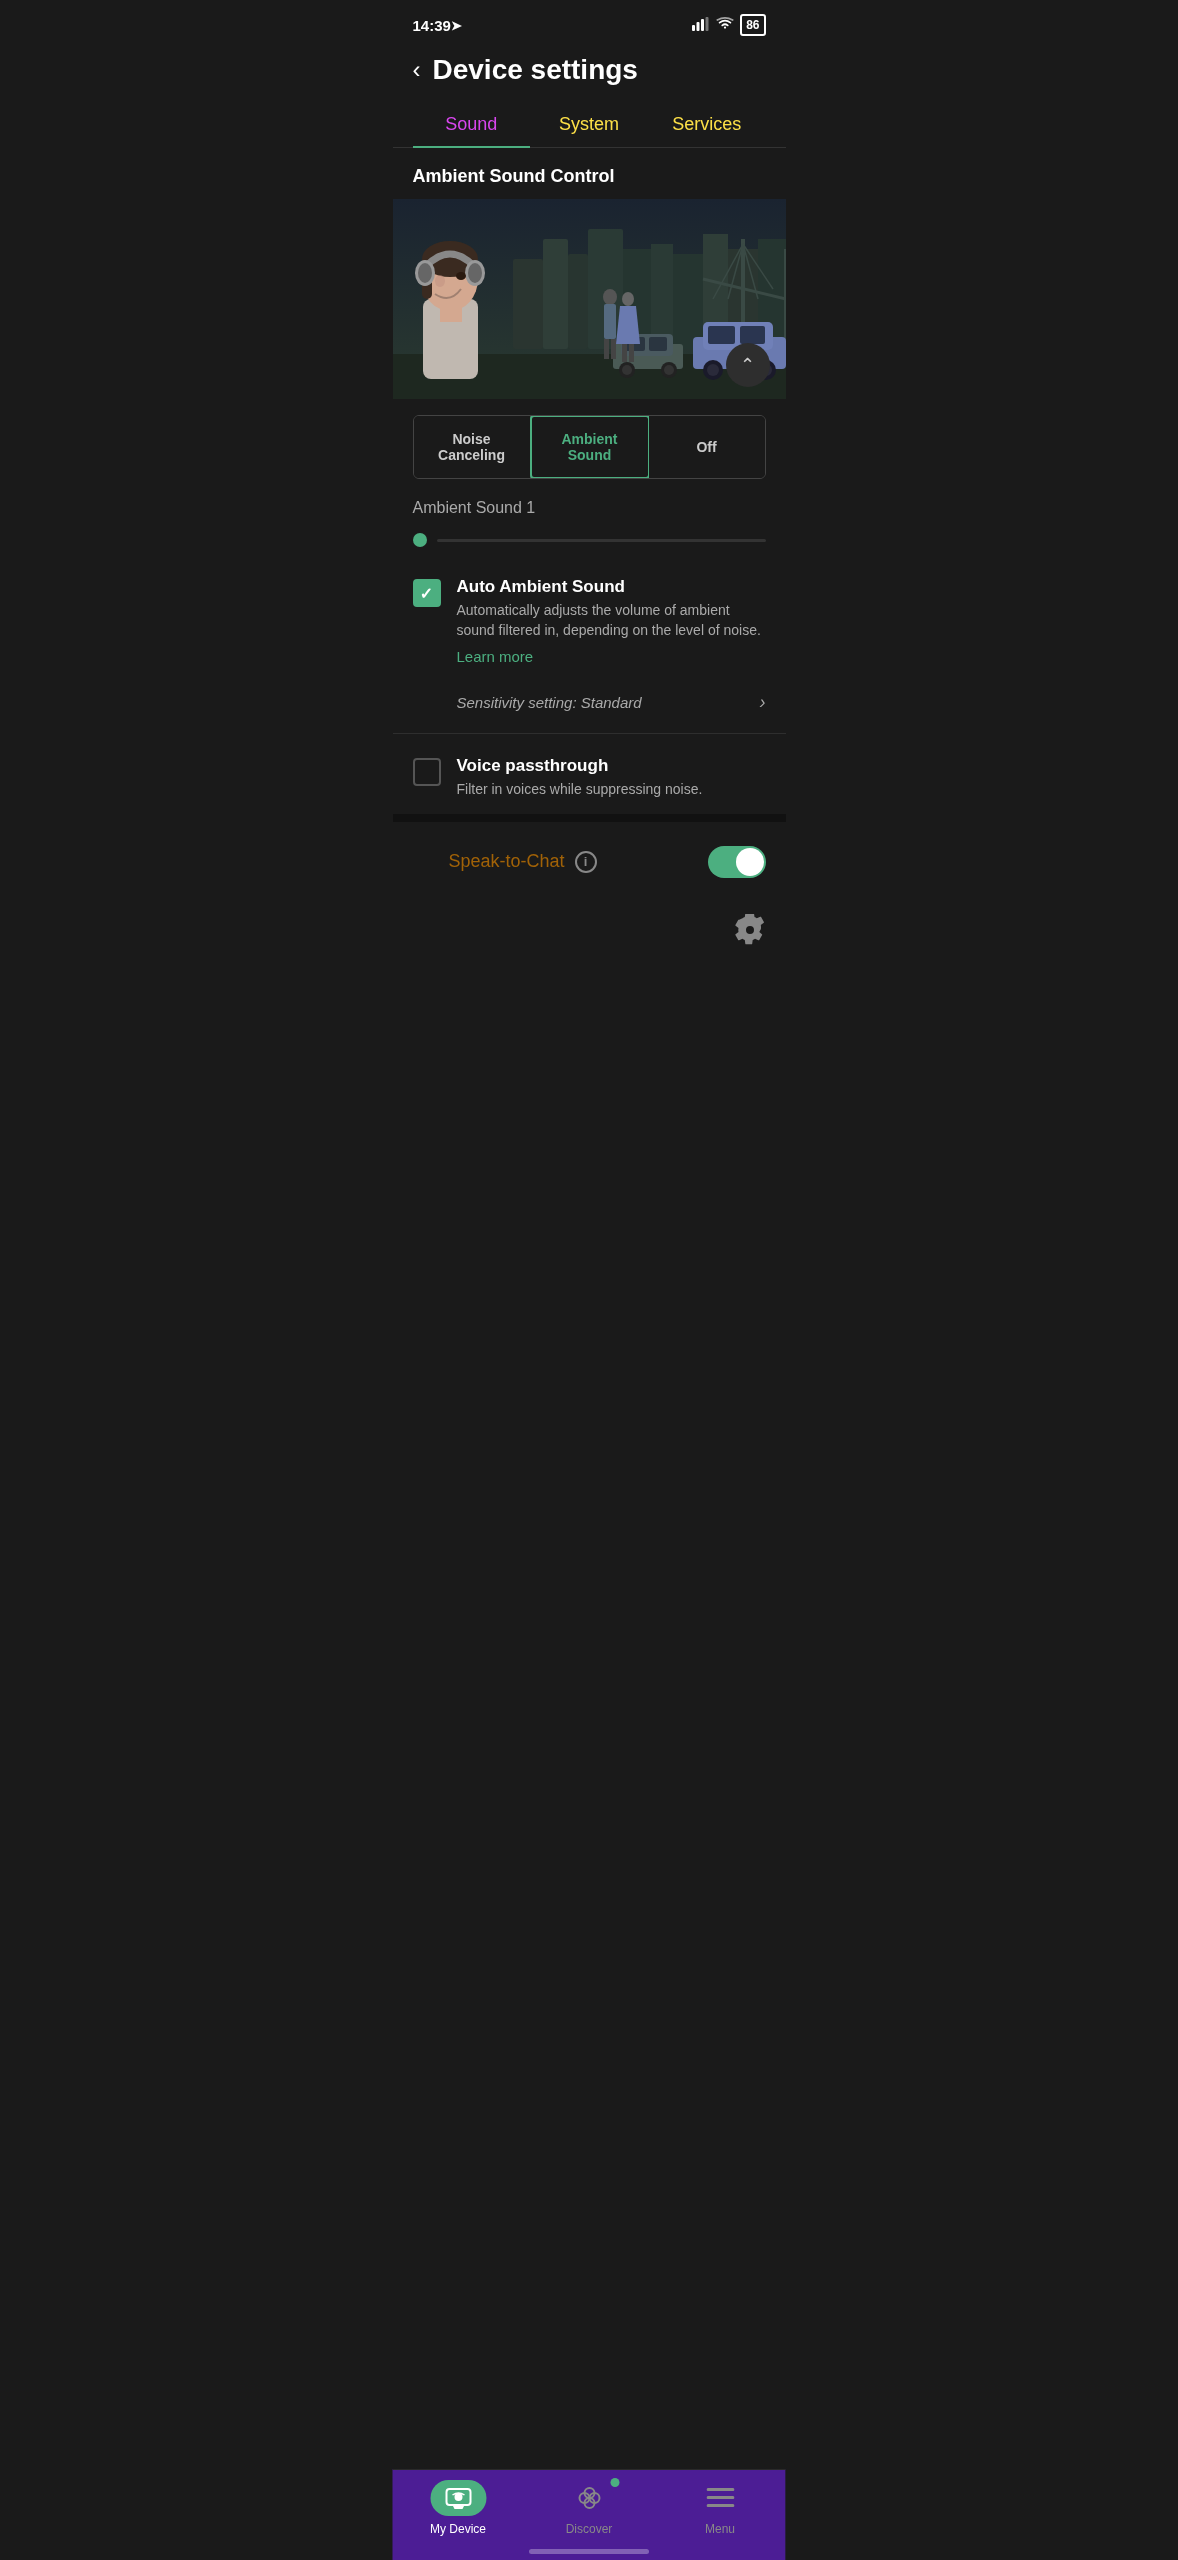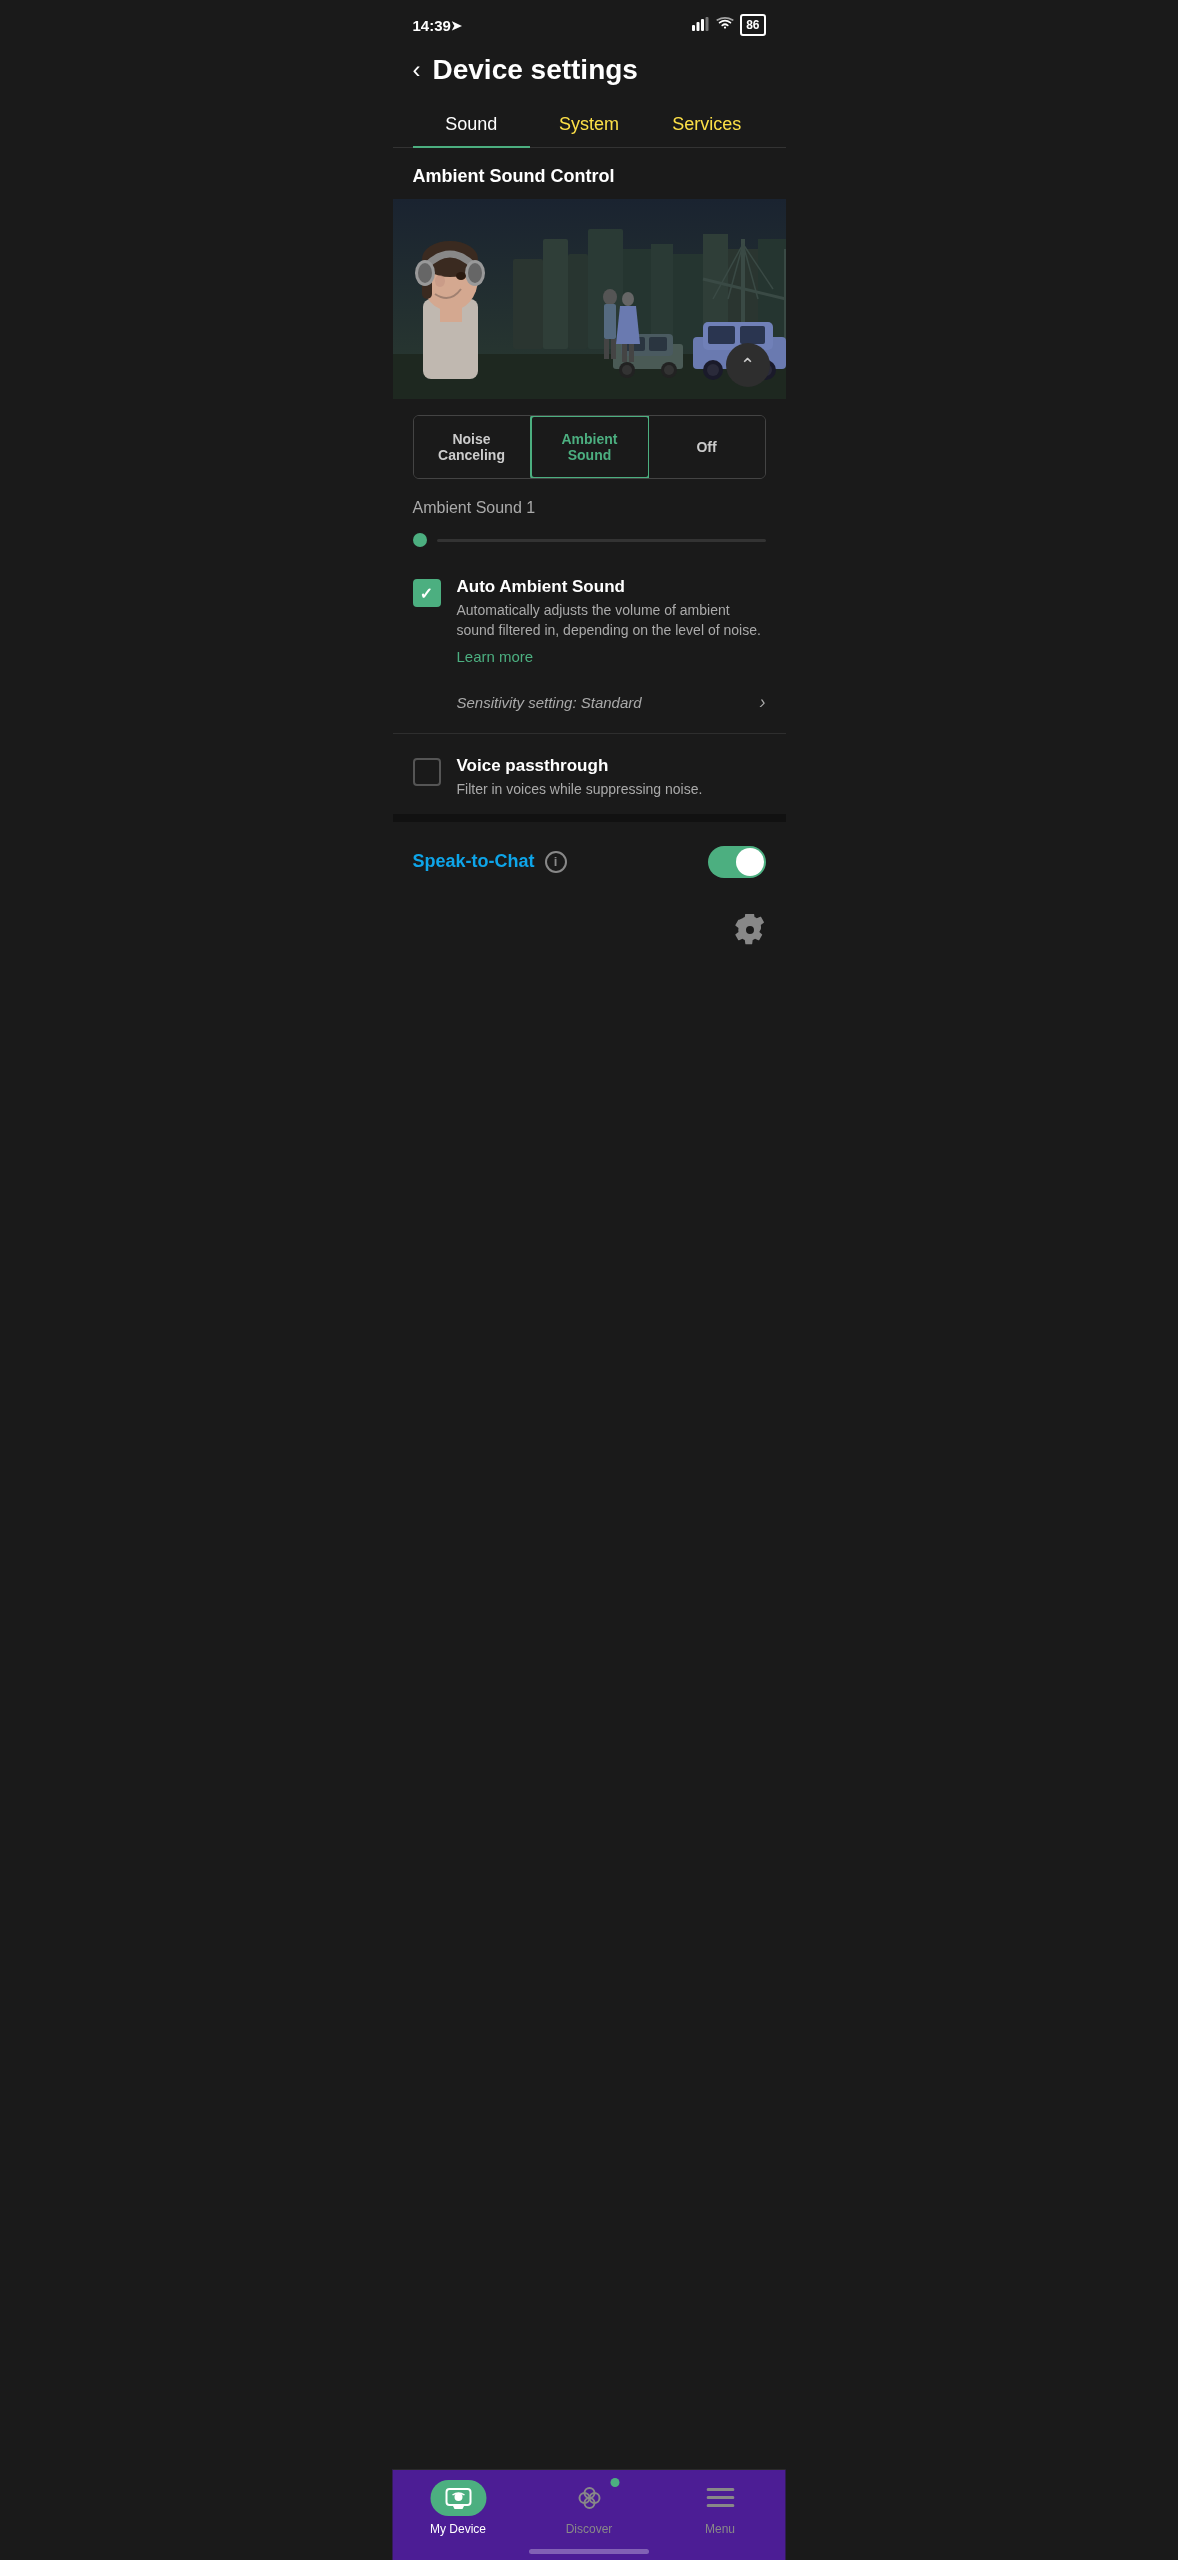--- a/index.html
+++ b/index.html
@@ -68,21 +68,21 @@
       padding: 12px 0;
       font-size: 18px;
       font-weight: 500;
       color: #fde047;
       position: relative;
       cursor: pointer;
       background: none;
       border: none;
     }
     .tab.active {
-      color: #ffffff;
+      color: #d946ef;
     }
     .tab.active::after {
       content: '';
       position: absolute;
       bottom: -1px;
       left: 0;
       right: 0;
       height: 2px;
       background: #4caf80;
     }
@@ -260,22 +260,23 @@
       justify-content: space-between;
       padding: 24px 20px;
     }
     .speak-chat-left {
       display: flex;
       align-items: center;
       gap: 10px;
     }
     .speak-chat-label {
       font-size: 18px;
-      font-weight: 700;
-      color: #0ea5e9;
+      font-weight: 400;
+      color: #a16207;
+      margin-left: 36px;
     }
     .info-icon {
       width: 22px;
       height: 22px;
       border-radius: 50%;
       border: 2px solid #888;
       color: #888;
       display: flex;
       align-items: center;
       justify-content: center;

